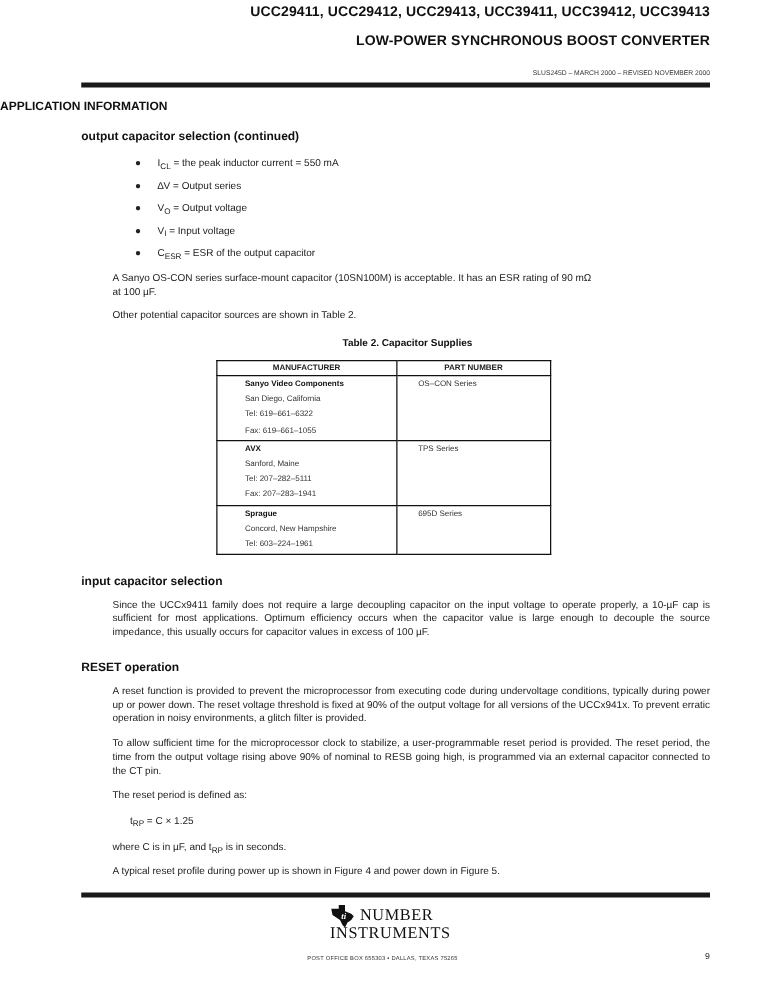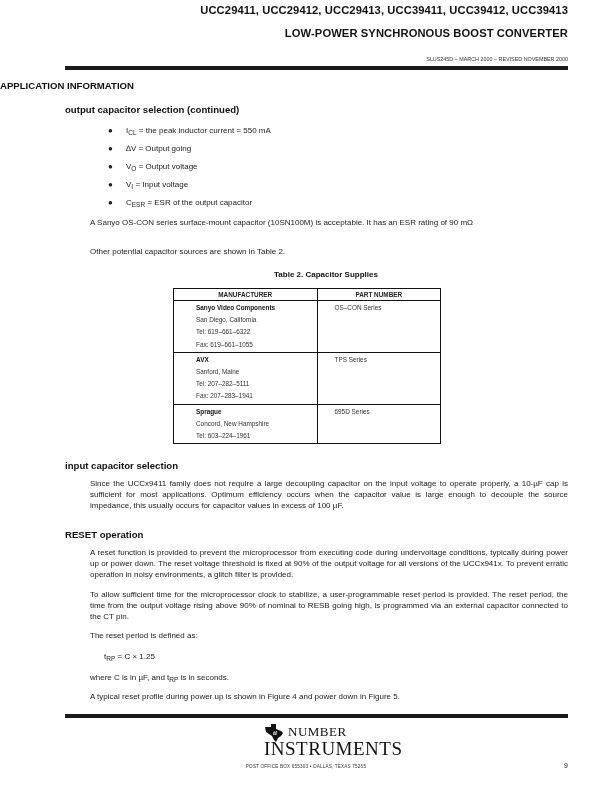--- a/index.html
+++ b/index.html
@@ -47,37 +47,38 @@
 <div class="abs section-banner">APPLICATION INFORMATION</div>
 
 <div class="abs h2" style="left:65px; top:104px">output capacitor selection (continued)</div>
 
 <div class="abs bullet" style="top:126px">
   <span class="dot">●</span>
   <span class="txt"><span>I</span><sub>CL</sub><span> = the peak inductor current = 550 mA</span></span>
 </div>
 <div class="abs bullet" style="top:144px">
   <span class="dot">●</span>
-  <span class="txt"><span>∆V</span><span> = Output going</span></span>
+  <span class="txt"><span>∆V</span><span> = Output series</span></span>
 </div>
 <div class="abs bullet" style="top:162px">
   <span class="dot">●</span>
   <span class="txt"><span>V</span><sub>O</sub><span> = Output voltage</span></span>
 </div>
 <div class="abs bullet" style="top:180px">
   <span class="dot">●</span>
   <span class="txt"><span>V</span><sub>I</sub><span> = Input voltage</span></span>
 </div>
 <div class="abs bullet" style="top:198px">
   <span class="dot">●</span>
   <span class="txt"><span>C</span><sub>ESR</sub><span> = ESR of the output capacitor</span></span>
 </div>
 
 <div class="abs p" style="left:90px; top:217px; width:480px">
   <div>A Sanyo OS-CON series surface-mount capacitor (10SN100M) is acceptable. It has an ESR rating of 90 mΩ</div>
+  <div>at 100 µF.</div>
 </div>
 <div class="abs p" style="left:90px; top:246px">Other potential capacitor sources are shown in Table 2.</div>
 
 <div class="abs tbl-caption">Table 2. Capacitor Supplies</div>
 <div class="abs watermark">维库电子市场网</div>
 <table class="caps">
   <colgroup>
       <col style="width:144px">
       <col style="width:124px">
     </colgroup>
@@ -135,17 +136,17 @@
 <div class="abs p" style="left:90px; top:691px">A typical reset profile during power up is shown in Figure 4 and power down in Figure 5.</div>
 
 <div class="abs rule" style="top:714px"></div>
 
 <div class="abs logo">
   <svg width="20" height="18" viewBox="0 0 20 18" style="position:absolute; left:0; top:2px">
     <path d="M1 3 L7 3 L7 0 L12 0 L12 5 L17 7 L19 9 L17 12 L14 14 L12 18 L10 16 L8 12 L5 10 L2 8 Z" fill="#111"></path>
     <text x="9" y="11" font-size="7" font-style="italic" font-weight="bold" fill="#fff" font-family="Liberation Serif, serif">ti</text>
   </svg>
   <div style="position:absolute; left:24px; top:2px; font-family:'Liberation Serif', serif; font-size:13px; letter-spacing:0.5px; color:#111; white-space:nowrap">NUMBER</div>
-  <div style="position:absolute; left:0px; top:16px; font-family:'Liberation Serif', serif; font-size:19px; letter-spacing:0.5px; color:#111; white-space:nowrap">INSTRUMENTS</div>
+  <div style="position:absolute; left:0px; top:16px; font-family:'Liberation Serif', serif; font-size:13px; letter-spacing:0.5px; color:#111; white-space:nowrap">INSTRUMENTS</div>
 </div>
 
 <div class="abs footer-addr">POST OFFICE BOX 655303 • DALLAS, TEXAS 75265</div>
 <div class="abs pagenum">9</div>
 
 </body></html>

